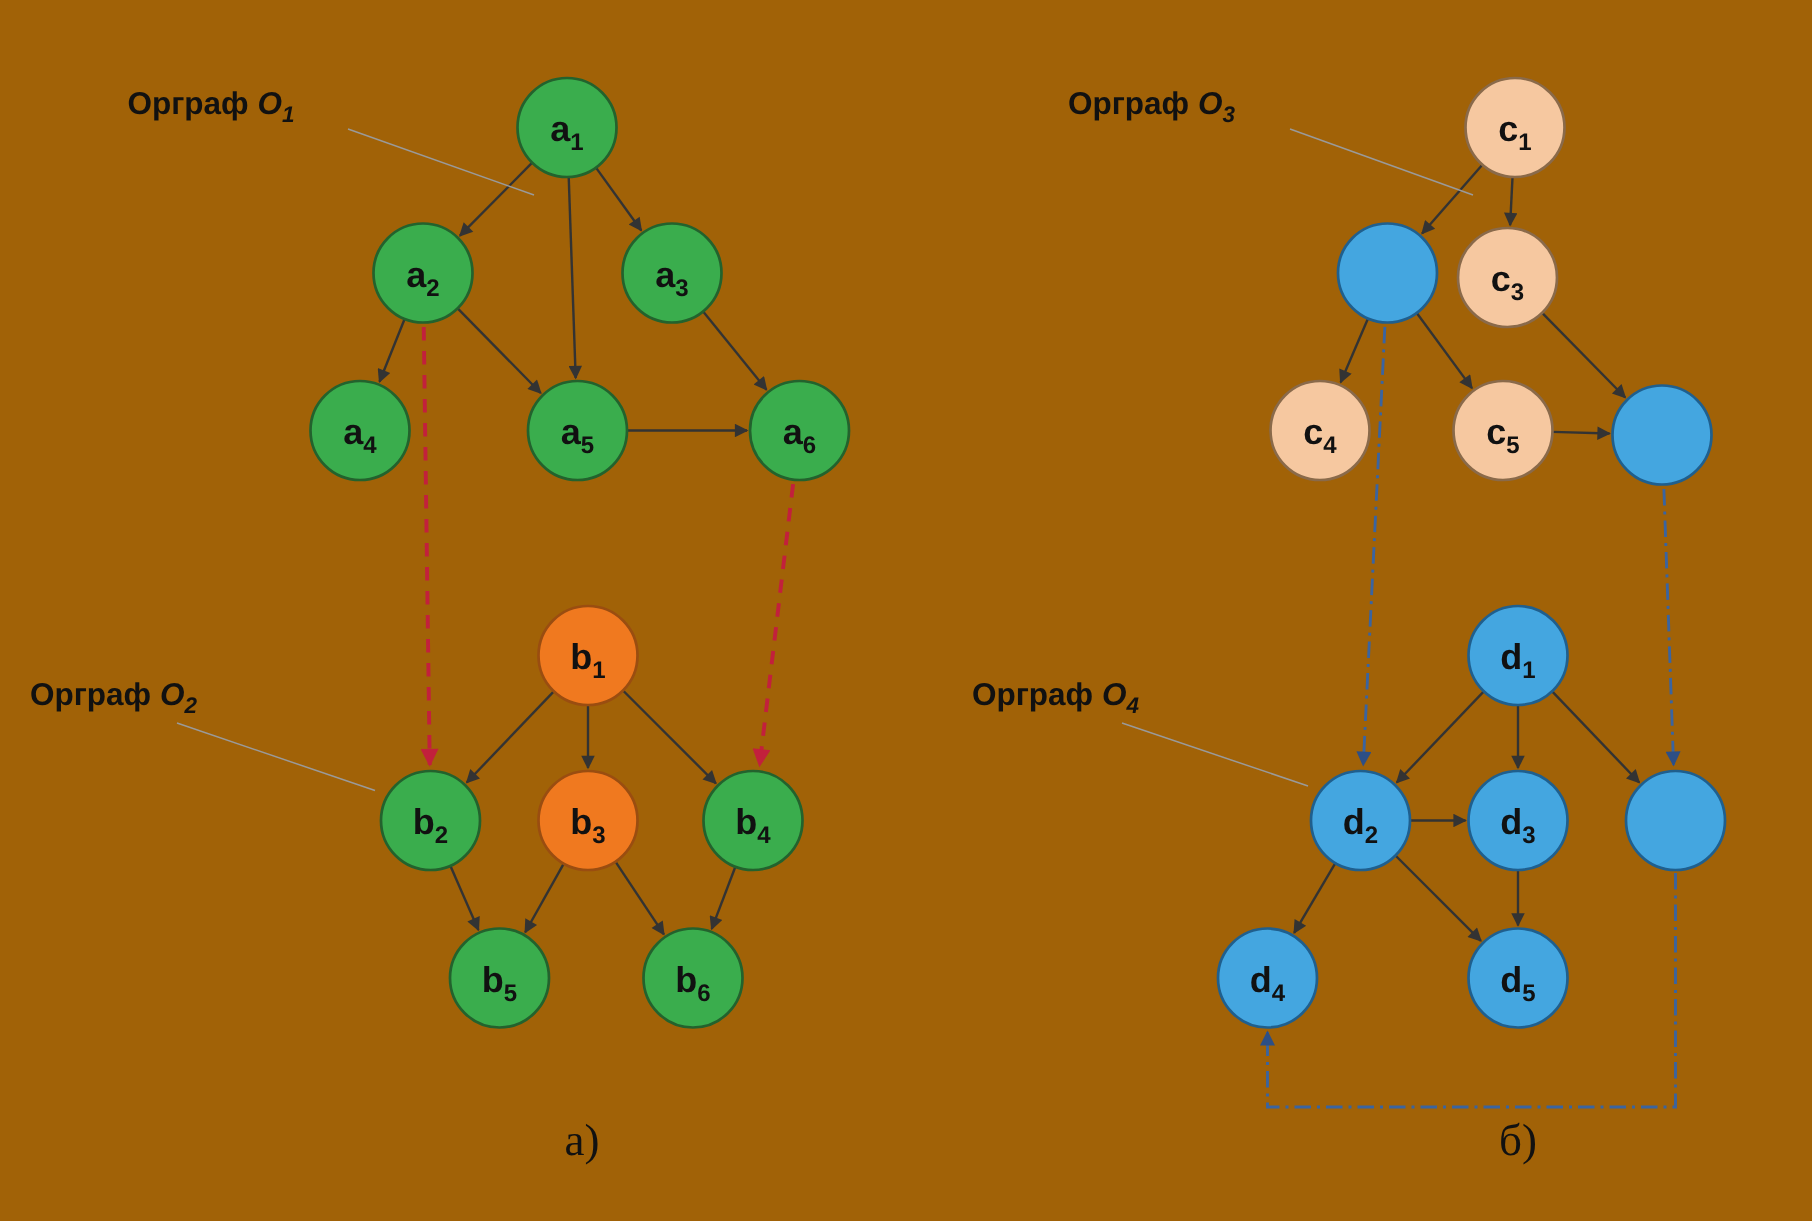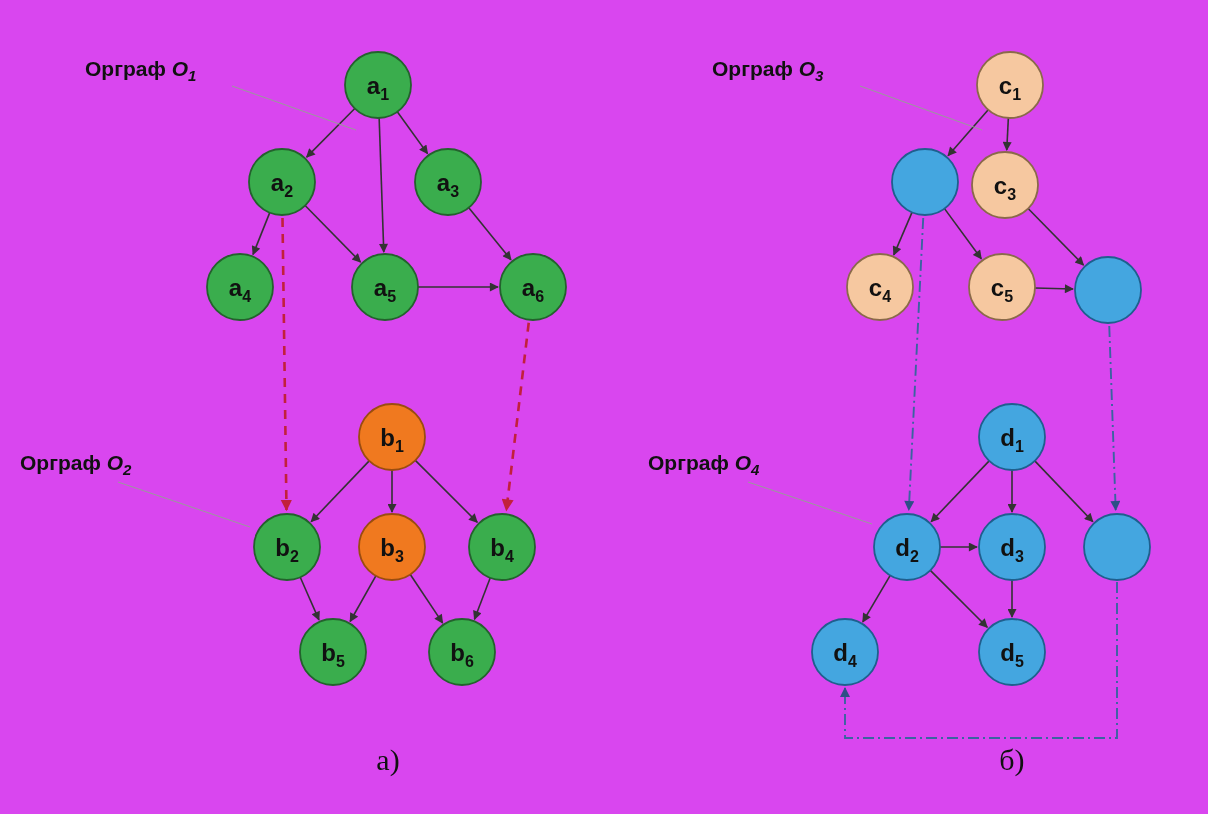--- a/index.html
+++ b/index.html
@@ -1,16 +1,16 @@
 <!DOCTYPE html>
 <html><head>
 <meta charset="utf-8">
 <style>
   html,body{margin:0;padding:0;background:#ffffff;}
-  #stage{position:relative;width:1208px;height:814px;background:#d946ef;overflow:hidden;}
+  #stage{position:relative;width:1208px;height:814px;background:#a16207;overflow:hidden;}
   svg text{user-select:none;}
 </style>
 </head>
 <body>
 
 <div id="stage">
   <svg id="diagram" width="1208" height="814" viewBox="0 0 1208 814" xmlns="http://www.w3.org/2000/svg">
     <defs>
       <marker id="m-black" viewBox="0 0 10 10" refX="9" refY="5" markerWidth="11" markerHeight="9" orient="auto" markerUnits="userSpaceOnUse">
         <path d="M0,0 L10,5 L0,10 z" fill="#333333"></path>

